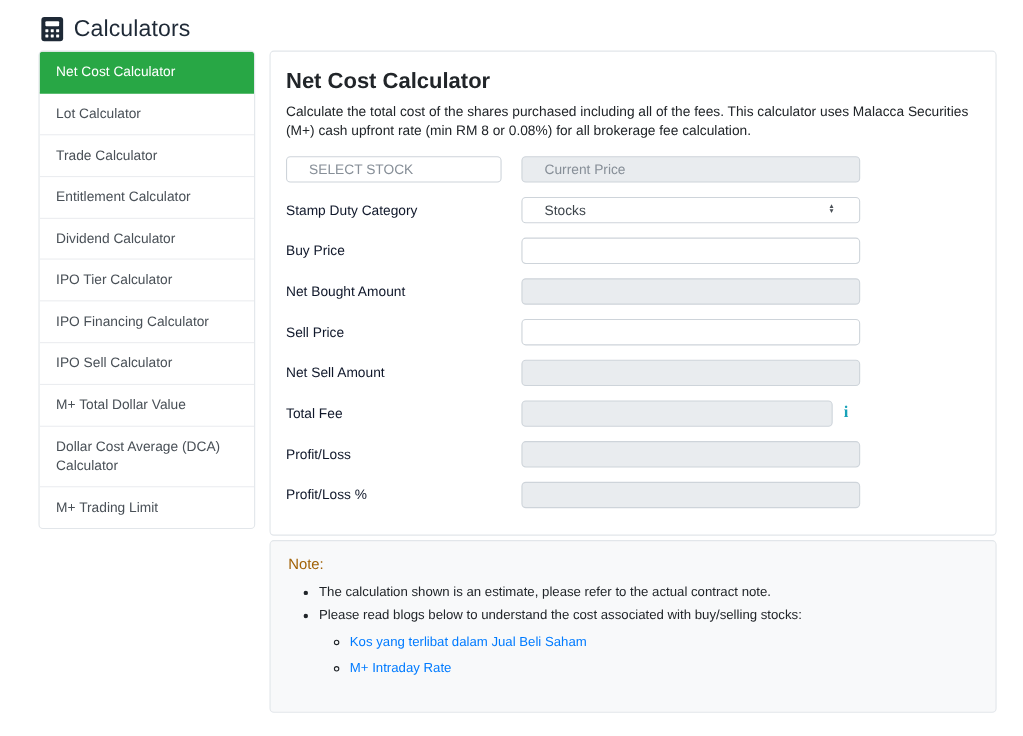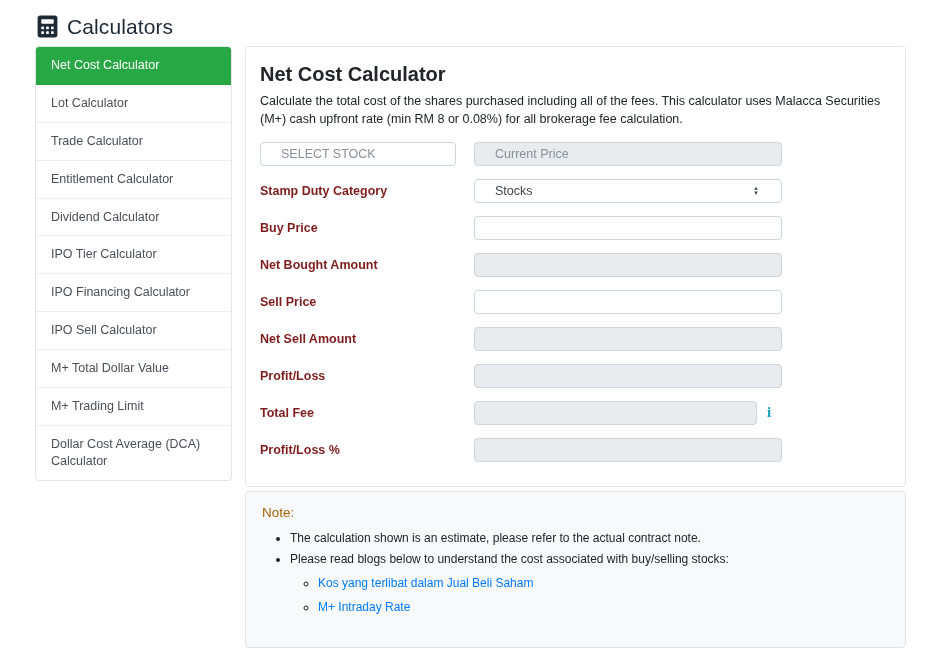--- a/index.html
+++ b/index.html
@@ -42,21 +42,21 @@
   .card-title { font-size: 20px; font-weight: 700; color: #212529; line-height: 1.2; }
   .card-desc {
     margin-top: 7px; font-size: 12.5px; line-height: 1.42; color: #212529;
     max-width: 634px;
   }
 
   
   .form { margin-top: 13px; }
   .form-row { display: flex; align-items: center; margin-bottom: 13px; }
   .form-row:last-child { margin-bottom: 0; }
-  .field-label { width: 214px; flex-shrink: 0; font-size: 12.5px; color: #7f1d1d; font-weight: bold; }
+  .field-label { width: 214px; flex-shrink: 0; font-size: 12.5px; color: #0f172a; }
   .control-slot { display: flex; align-items: center; }
 
   .text-input, .select-control {
     height: 24px; width: 308px;
     border: 1px solid #ced4da; border-radius: 4px;
     background: #fff; color: #495057;
     font-family: "Liberation Sans", sans-serif; font-size: 12.5px;
     padding: 0 20px; outline: none;
   }
   .text-input::placeholder { color: #878f98; opacity: 1; }
@@ -115,22 +115,22 @@
     <nav class="sidebar">
         <div class="sidebar-item active"><span>Net Cost Calculator</span></div>
         <div class="sidebar-item"><span>Lot Calculator</span></div>
         <div class="sidebar-item"><span>Trade Calculator</span></div>
         <div class="sidebar-item"><span>Entitlement Calculator</span></div>
         <div class="sidebar-item"><span>Dividend Calculator</span></div>
         <div class="sidebar-item"><span>IPO Tier Calculator</span></div>
         <div class="sidebar-item"><span>IPO Financing Calculator</span></div>
         <div class="sidebar-item"><span>IPO Sell Calculator</span></div>
         <div class="sidebar-item"><span>M+ Total Dollar Value</span></div>
+        <div class="sidebar-item"><span>Dollar Cost Average (DCA) Calculator</span></div>
         <div class="sidebar-item"><span>M+ Trading Limit</span></div>
-        <div class="sidebar-item"><span>Dollar Cost Average (DCA) Calculator</span></div>
       </nav>
 
     <div class="main-col">
 
       <section class="card">
         <h2 class="card-title">Net Cost Calculator</h2>
         <p class="card-desc">Calculate the total cost of the shares purchased including all of the fees. This calculator uses Malacca Securities (M+) cash upfront rate (min RM 8 or 0.08%) for all brokerage fee calculation.</p>
 
         <div class="form">
           <div class="form-row">
@@ -168,30 +168,30 @@
                 <input type="text" class="text-input" style="">
               </div>
   </div>
             <div class="form-row">
     <label class="field-label">Net Sell Amount</label>
     <div class="control-slot">
                 <input type="text" class="text-input readonly" disabled="" style="">
               </div>
   </div>
             <div class="form-row">
-    <label class="field-label">Profit/Loss</label>
-    <div class="control-slot">
-                <input type="text" class="text-input readonly" disabled="" style="">
-              </div>
-  </div>
-            <div class="form-row">
     <label class="field-label">Total Fee</label>
     <div class="control-slot">
                 <input type="text" class="text-input readonly short" disabled="" style="">
                 <span class="info-icon">i</span>
+              </div>
+  </div>
+            <div class="form-row">
+    <label class="field-label">Profit/Loss</label>
+    <div class="control-slot">
+                <input type="text" class="text-input readonly" disabled="" style="">
               </div>
   </div>
             <div class="form-row">
     <label class="field-label">Profit/Loss %</label>
     <div class="control-slot">
                 <input type="text" class="text-input readonly" disabled="" style="">
               </div>
   </div>
           </div>
       </section>

